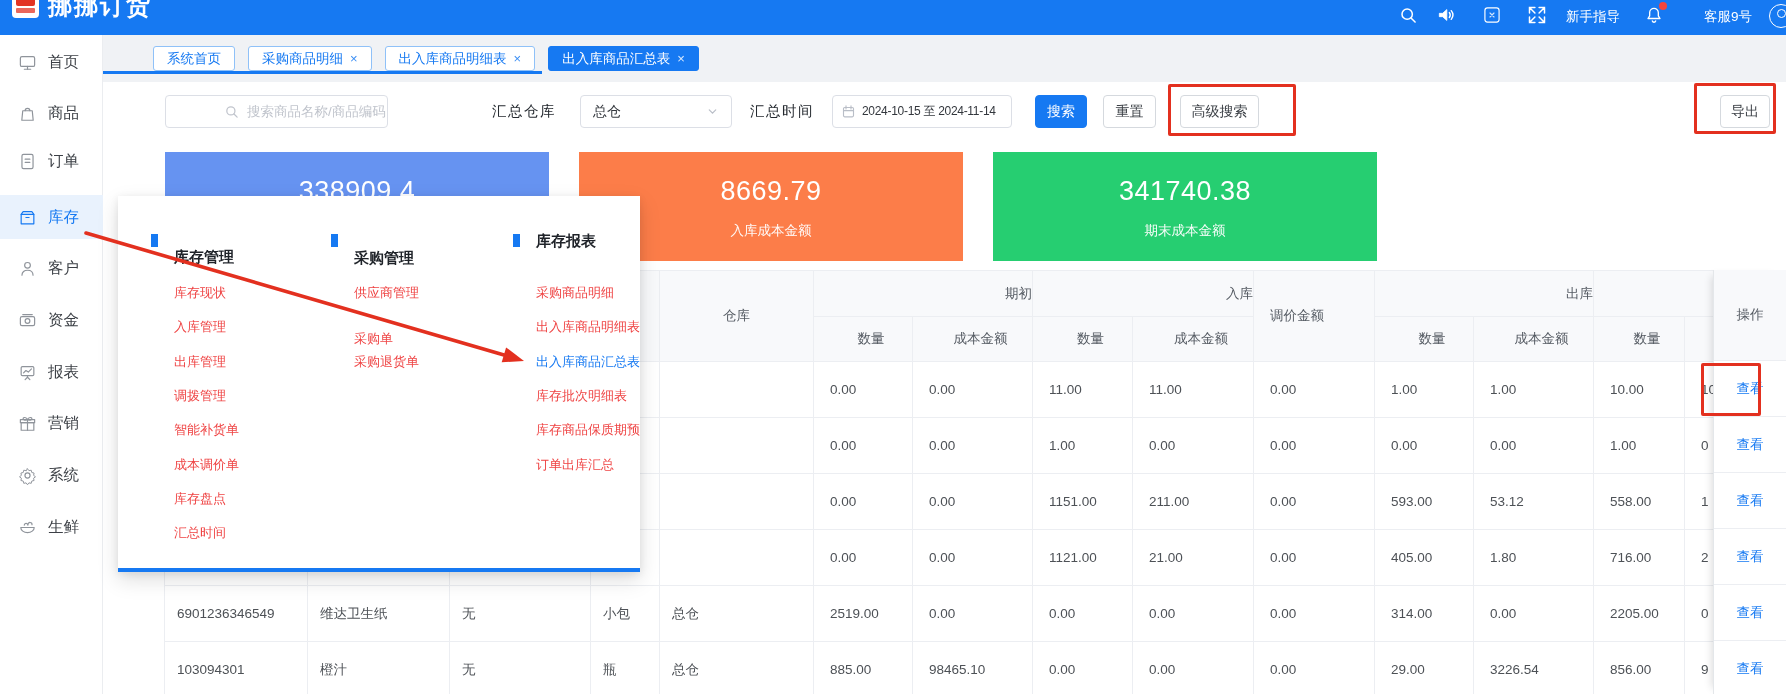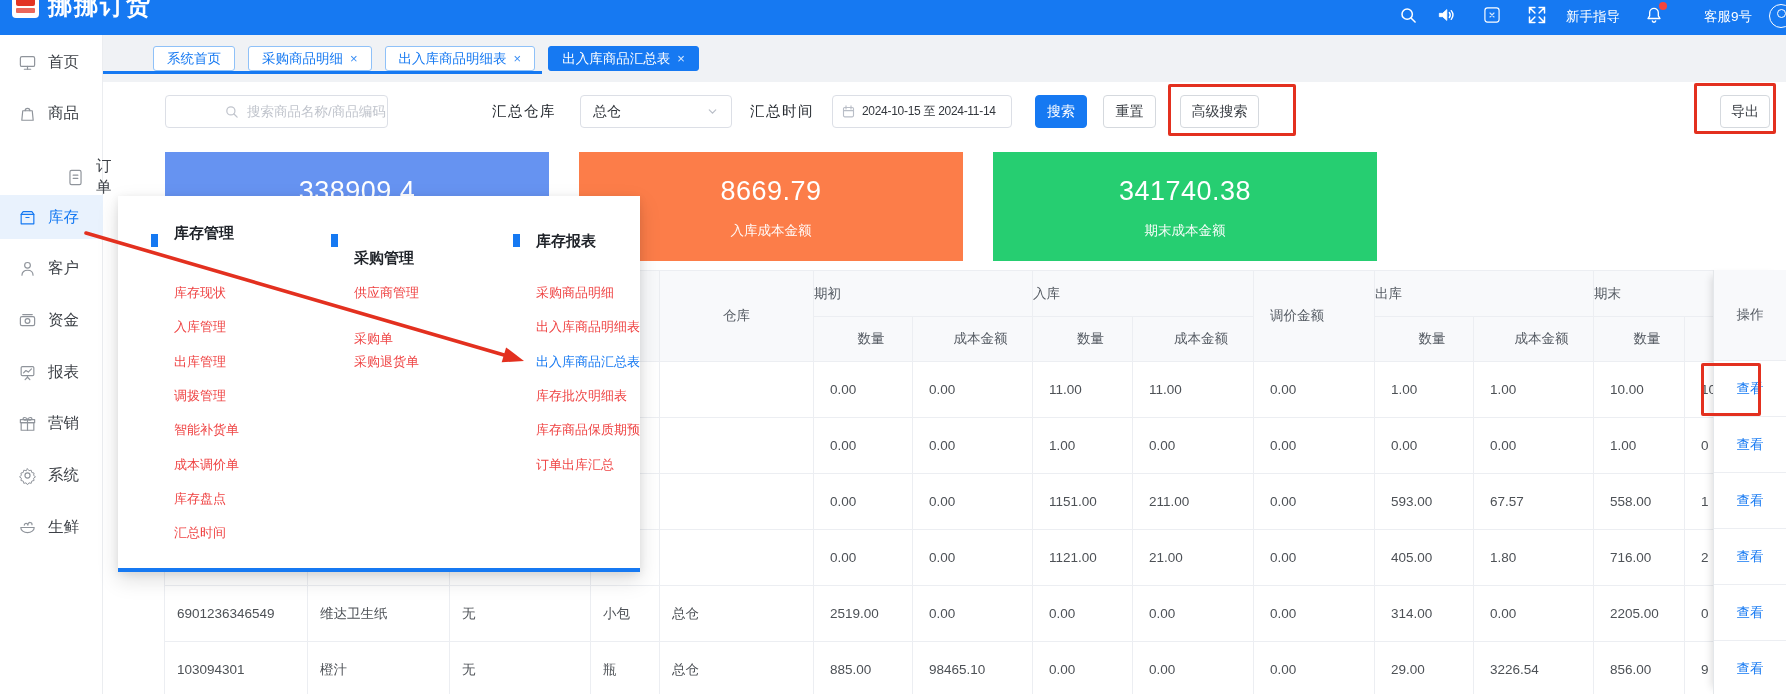--- a/index.html
+++ b/index.html
@@ -65,21 +65,21 @@
   .cards { position:absolute; left:165px; top:152px; display:flex; gap:30px; z-index:2; }
   .card { width:384px; height:109px; color:#fff; position:relative; }
   .card .c-val { position:absolute; left:0; right:0; top:24px; text-align:center; font-size:27px; font-weight:500; letter-spacing:.5px; }
   .card .c-lab { position:absolute; left:0; right:0; top:70px; text-align:center; font-size:13.5px; opacity:.96; }
 
   
   .tbl-wrap { position:absolute; left:164px; top:270px; z-index:3; }
   table.grid { border-collapse:collapse; table-layout:fixed; width:1641px; }
   table.grid th, table.grid td { border:1px solid #eceef2; font-weight:normal; overflow:hidden; white-space:nowrap; }
   table.grid thead th { background:#f8f9fb; color:#555b63; font-size:13.5px; }
-  table.grid .gh { height:46px; text-align:left; }
+  table.grid .gh { height:46px; text-align:right; }
   table.grid .sh { height:45px; text-align:center; padding-left:16px; }
   table.grid .lh { text-align:center; color:#555b63; }
   table.grid .adj { text-align:left; padding-left:16px; vertical-align:middle; }
   table.grid tbody td { height:56px; font-size:13.5px; color:#4d5156; background:#fff; }
   table.grid td.prod { padding-left:12px; }
   table.grid td.num { padding-left:16px; }
 
   
   .fixed-col { position:absolute; left:1713px; top:270px; width:73px; height:424px; z-index:20; background:#fff; border-left:1px solid #e4e7ea; box-shadow:-7px 0 8px -6px rgba(0,0,0,.15); }
   .fixed-col .fc-head { height:91px; background:#f8f9fb; border-bottom:1px solid #eceef2; display:flex; align-items:center; justify-content:center; font-size:13.5px; color:#555b63; }
@@ -160,21 +160,21 @@
       </div>
       <div class="side-item" style="top: 56px;">
         <span class="si-ic">
           <svg viewBox="0 0 24 24" fill="none" stroke="currentColor" stroke-width="1.5" stroke-linecap="round" stroke-linejoin="round">
             <path d="M6 8.5 h12 l1.2 12 H4.8 Z"></path>
             <path d="M9 8.5 a3 3 0 0 1 6 0"></path>
           </svg>
         </span>
         <span class="si-lb">商品</span>
       </div>
-      <div class="side-item" style="top: 120px; padding-left: 48px;">
+      <div class="side-item" style="top: 104px;">
         <span class="si-ic">
           <svg viewBox="0 0 24 24" fill="none" stroke="currentColor" stroke-width="1.5" stroke-linecap="round" stroke-linejoin="round">
             <rect x="5" y="3" width="14" height="18" rx="2"></rect>
             <line x1="9" y1="9" x2="15" y2="9"></line>
             <line x1="9" y1="13" x2="15" y2="13"></line>
           </svg>
         </span>
         <span class="si-lb">订单</span>
       </div>
       <div class="side-item active" style="top: 160px;">
@@ -404,21 +404,21 @@
             <td class="prod"></td>
             <td class="prod"></td>
             <td class="prod"></td>
             <td class="prod"></td>
             <td class="num">0.00</td>
             <td class="num">0.00</td>
             <td class="num">1151.00</td>
             <td class="num">211.00</td>
             <td class="num">0.00</td>
             <td class="num">593.00</td>
-            <td class="num">67.57</td>
+            <td class="num">53.12</td>
             <td class="num">558.00</td>
             <td class="num">1</td>
           </tr>
           <tr>
             <td class="prod"></td>
             <td class="prod"></td>
             <td class="prod"></td>
             <td class="prod"></td>
             <td class="prod"></td>
             <td class="num">0.00</td>
@@ -484,21 +484,21 @@
       <div class="fc-cell">
         <a>查看</a>
       </div>
       <div class="fc-cell">
         <a>查看</a>
       </div>
     </div>
 
   <div class="dropdown" id="dropdown">
       <span class="dd-bullet" style="left: 33px; top: 38px;"></span>
-      <div class="dd-head" style="left: 56px; top: 28px;">库存管理</div>
+      <div class="dd-head" style="left: 56px; top: 52px;">库存管理</div>
       <div class="dd-item" style="left: 56px; top: 88px;">库存现状</div>
       <div class="dd-item" style="left: 56px; top: 122.3px;">入库管理</div>
       <div class="dd-item" style="left: 56px; top: 156.6px;">出库管理</div>
       <div class="dd-item" style="left: 56px; top: 190.9px;">调拨管理</div>
       <div class="dd-item" style="left: 56px; top: 225.2px;">智能补货单</div>
       <div class="dd-item" style="left: 56px; top: 259.5px;">成本调价单</div>
       <div class="dd-item" style="left: 56px; top: 293.8px;">库存盘点</div>
       <div class="dd-item" style="left: 56px; top: 328.1px;">汇总时间</div>
       <span class="dd-bullet" style="left: 213px; top: 38px;"></span>
       <div class="dd-head" style="left: 236px; top: 36px; margin-top: 17px;">采购管理</div>

